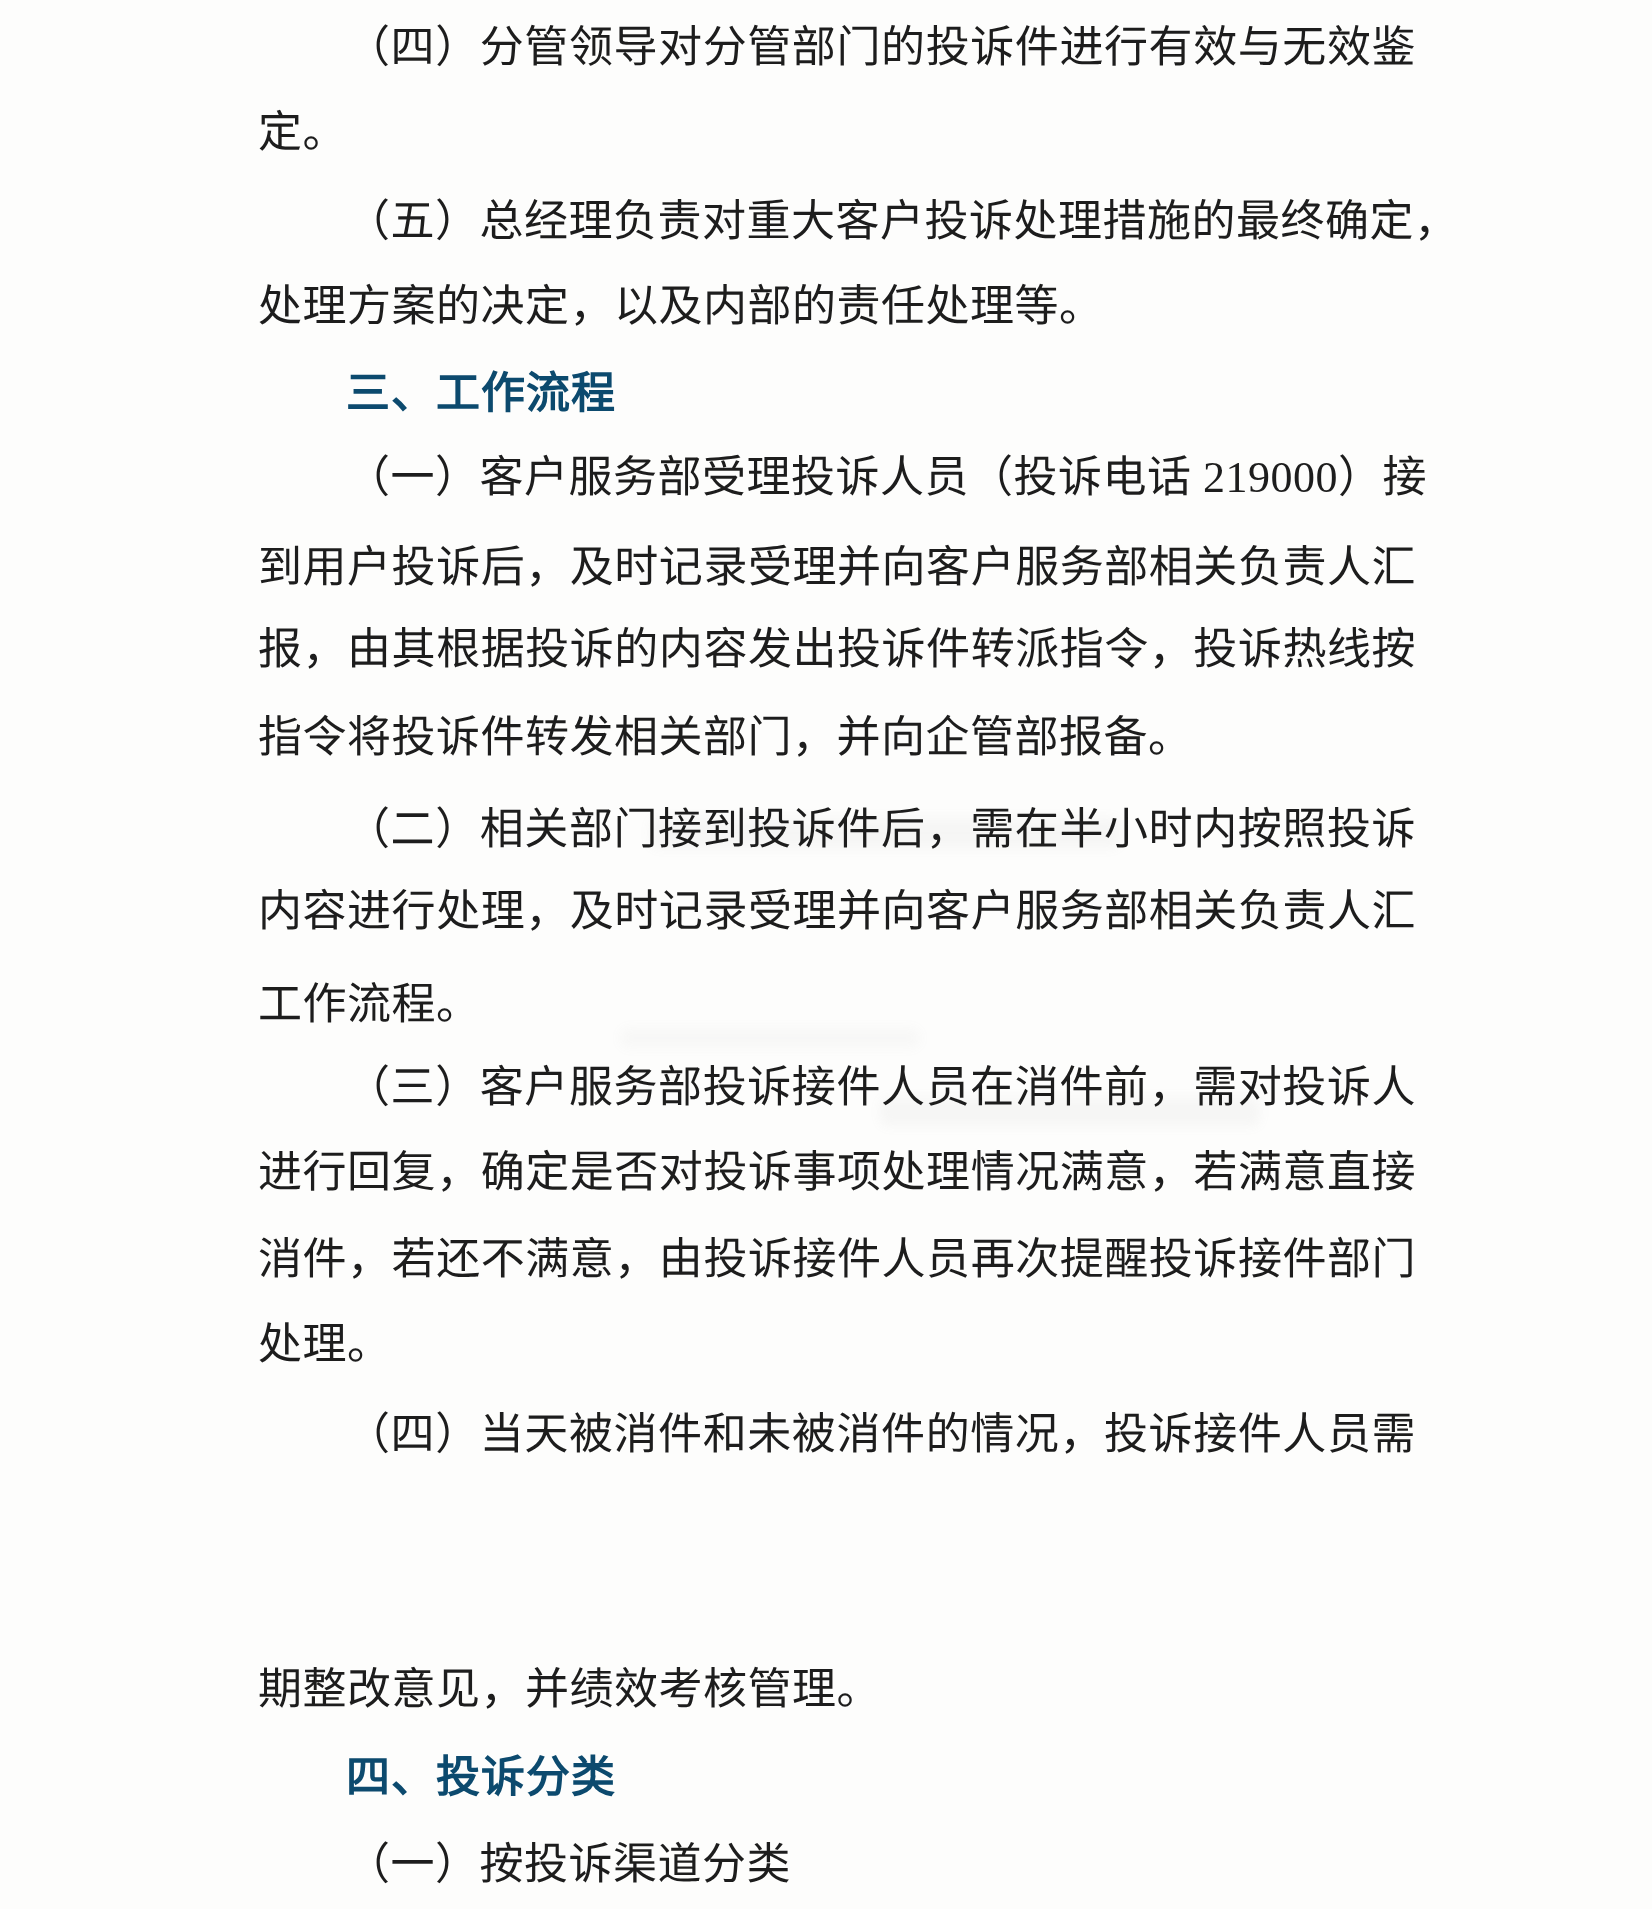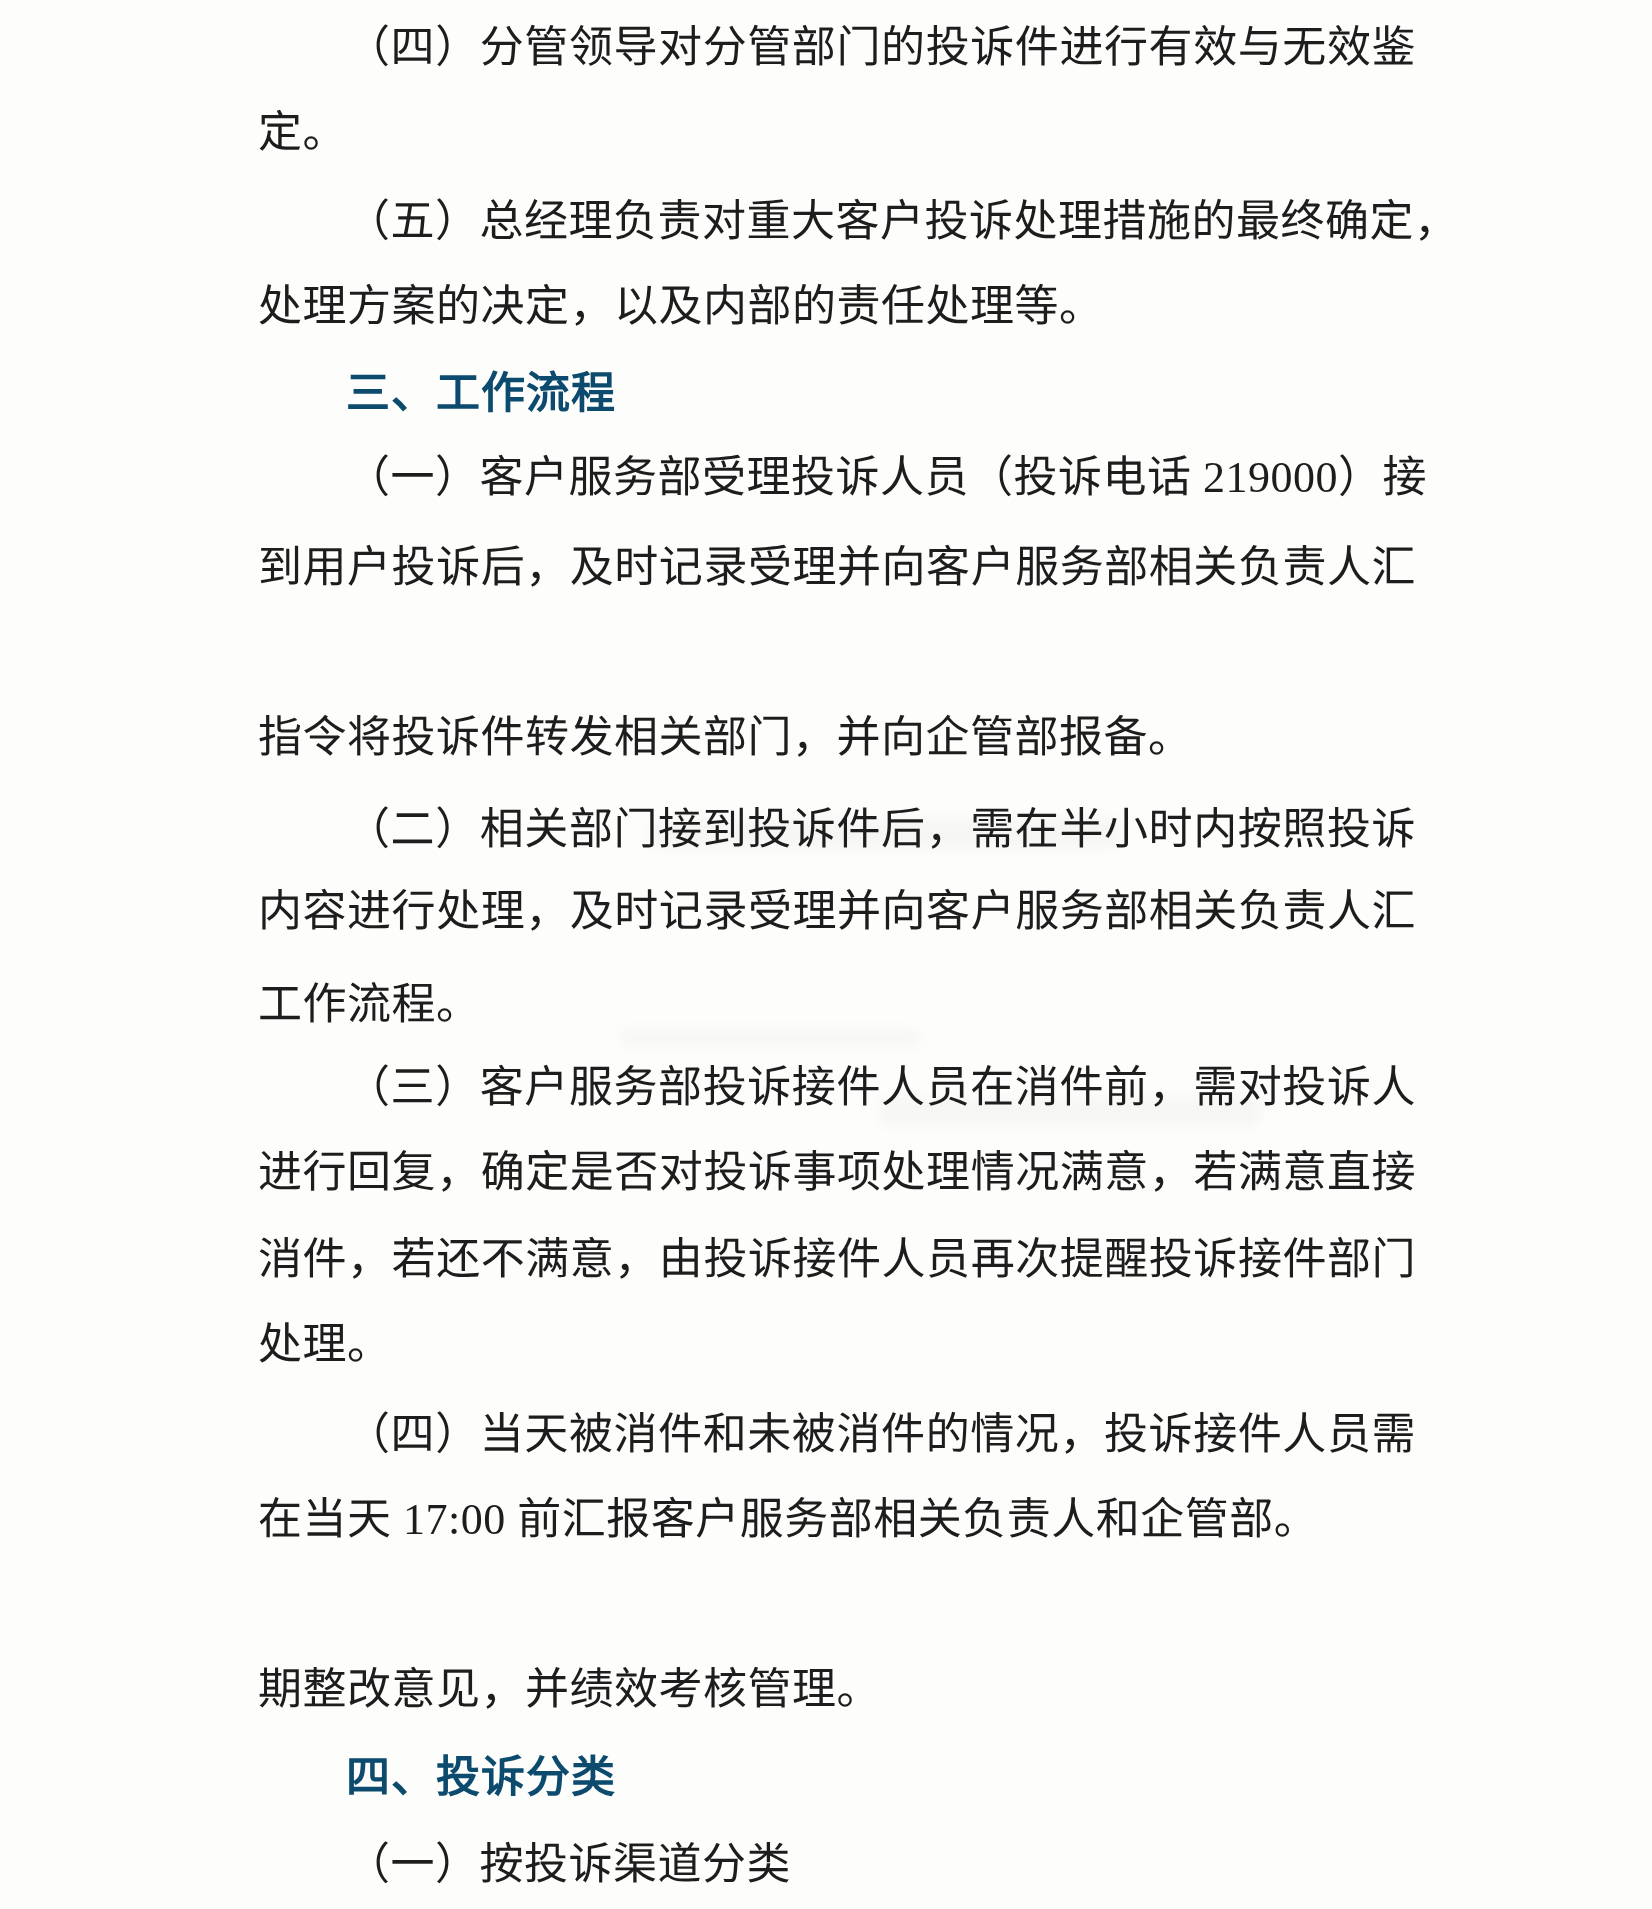--- a/index.html
+++ b/index.html
@@ -62,27 +62,27 @@
   <div class="smudge smudge-2"></div>
   <div class="smudge smudge-3"></div>
 
   <div class="line indent justify" style="top:22px">（四）分管领导对分管部门的投诉件进行有效与无效鉴</div>
   <div class="line" style="top:107px">定。</div>
   <div class="line indent justify" style="top:196px">（五）总经理负责对重大客户投诉处理措施的最终确定，</div>
   <div class="line" style="top:281px">处理方案的决定，以及内部的责任处理等。</div>
   <div class="line indent heading" style="top:367px">三、工作流程</div>
   <div class="line indent justify" style="top:452px">（一）客户服务部受理投诉人员（投诉电话 219000）接</div>
   <div class="line justify" style="top:542px">到用户投诉后，及时记录受理并向客户服务部相关负责人汇</div>
+  <div class="line justify" style="top:624px">报，由其根据投诉的内容发出投诉件转派指令，投诉热线按</div>
   <div class="line" style="top:712px">指令将投诉件转发相关部门，并向企管部报备。</div>
   <div class="line indent justify" style="top:804px">（二）相关部门接到投诉件后，需在半小时内按照投诉</div>
   <div class="line justify" style="top:886px">内容进行处理，及时记录受理并向客户服务部相关负责人汇</div>
   <div class="line" style="top:979px">工作流程。</div>
   <div class="line indent justify" style="top:1062px">（三）客户服务部投诉接件人员在消件前，需对投诉人</div>
   <div class="line justify" style="top:1234px">消件，若还不满意，由投诉接件人员再次提醒投诉接件部门</div>
   <div class="line justify" style="top:1147px">进行回复，确定是否对投诉事项处理情况满意，若满意直接</div>
   <div class="line" style="top:1319px">处理。</div>
   <div class="line indent justify" style="top:1409px">（四）当天被消件和未被消件的情况，投诉接件人员需</div>
-  <div class="line" style="top:1494px">在当天 17:00 前汇报客户服务部相关负责人和企管部。</div>
   <div class="line" style="top:1664px">期整改意见，并绩效考核管理。</div>
   <div class="line indent heading" style="top:1751px">四、投诉分类</div>
   <div class="line indent" style="top:1839px">（一）按投诉渠道分类</div>
 
 </div>
 
 </body></html>

